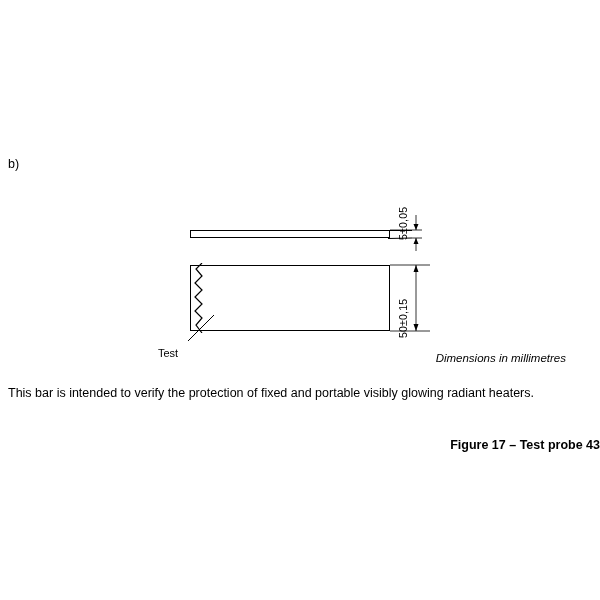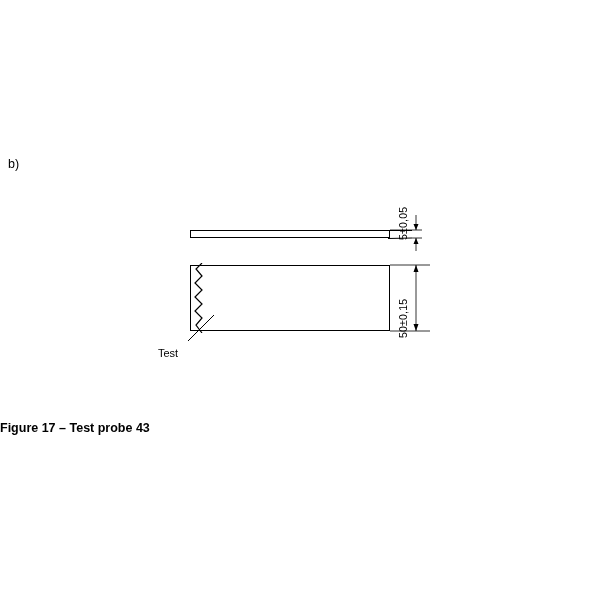--- a/index.html
+++ b/index.html
@@ -152,23 +152,23 @@
     position: absolute;
     left: 8px;
     top: 386px;
     width: 584px;
     font-size: 12.5px;
     color: #000;
   }
   .fig-caption {
     position: absolute;
     left: 0;
-    top: 421px;
+    top: 438px;
     width: 600px;
-    text-align: left;
+    text-align: right;
     font-size: 12.5px;
     font-weight: bold;
     color: #000;
   }
 </style>
 </head>
 <body>
 
 <div class="page">
 
@@ -205,17 +205,19 @@
 
       <line x1="266" y1="80" x2="266" y2="146" stroke="#000" stroke-width="0.8"></line>
       <polygon points="266,80 263.5,87 268.5,87" fill="#000"></polygon>
       <polygon points="266,146 263.5,139 268.5,139" fill="#000"></polygon>
     </svg>
 
     <div class="dim dim-thin">5±0,05</div>
     <div class="dim dim-big">50±0,15</div>
   </div>
 
-
+  <div class="dims-note">Dimensions in millimetres</div>
+
+  <div class="body-text">This bar is intended to verify the protection of fixed and portable visibly glowing radiant heaters.</div>
 
   <div class="fig-caption">Figure 17 – Test probe 43</div>
 
 </div>
 
 </body></html>

